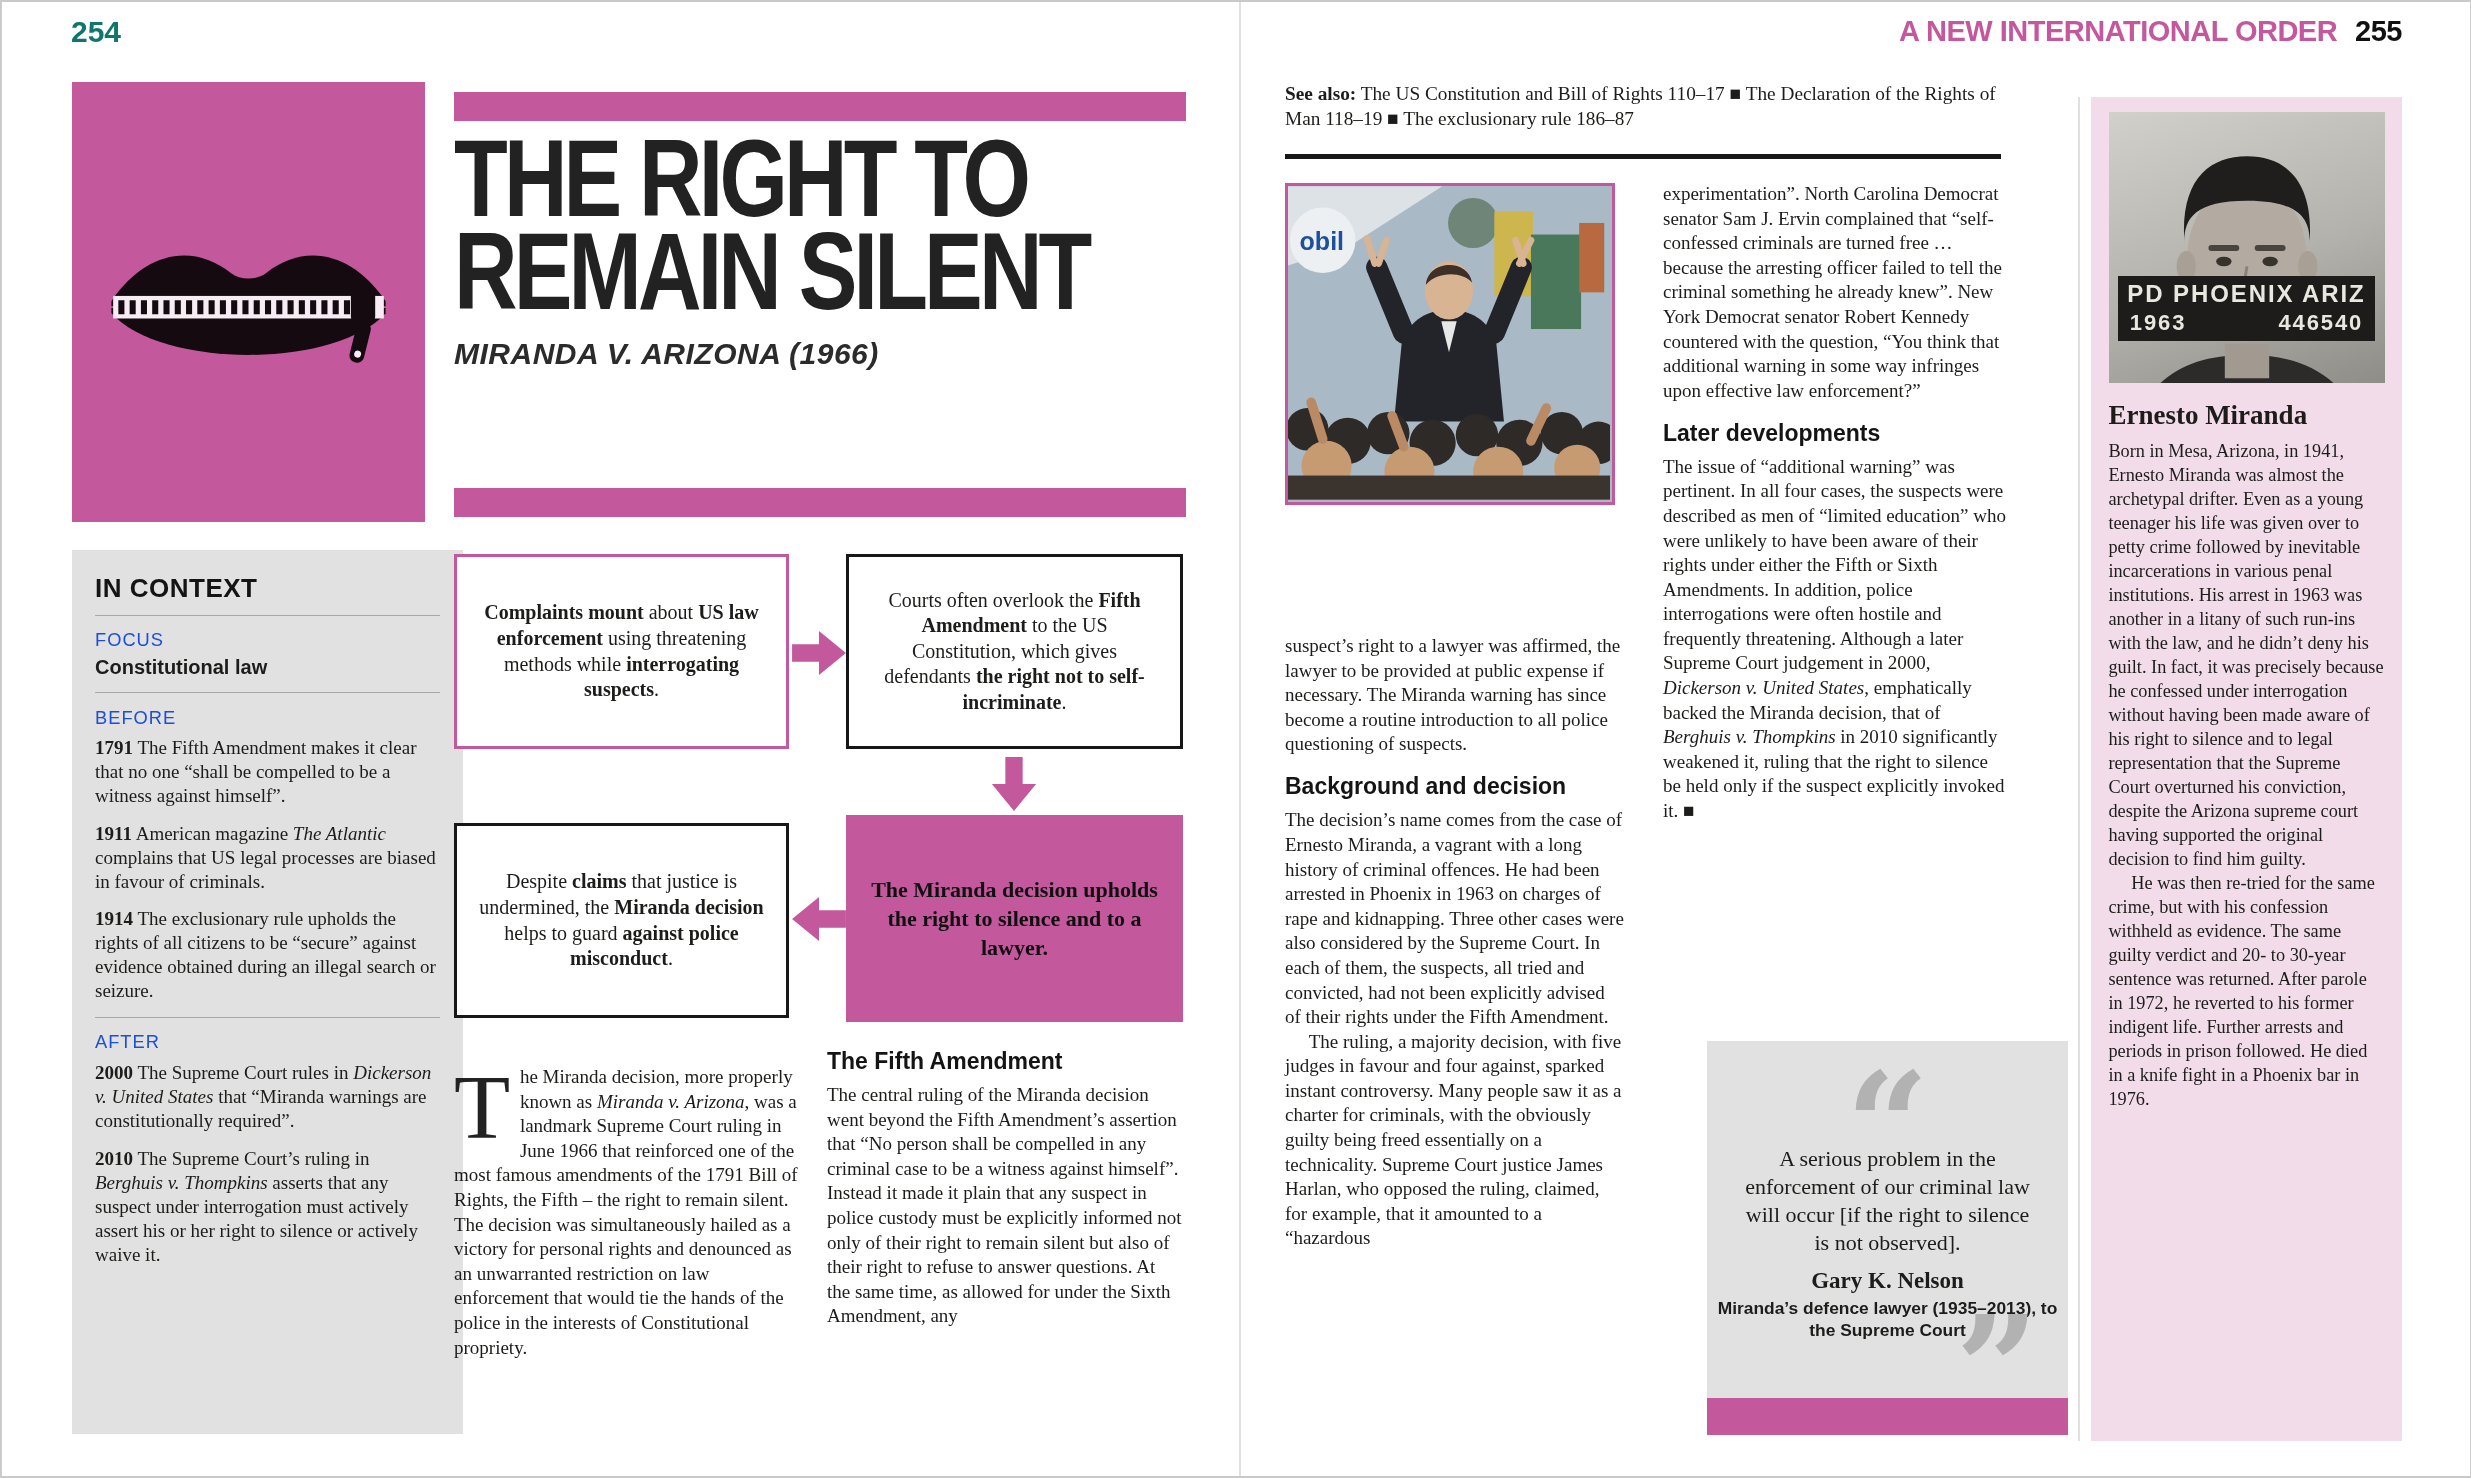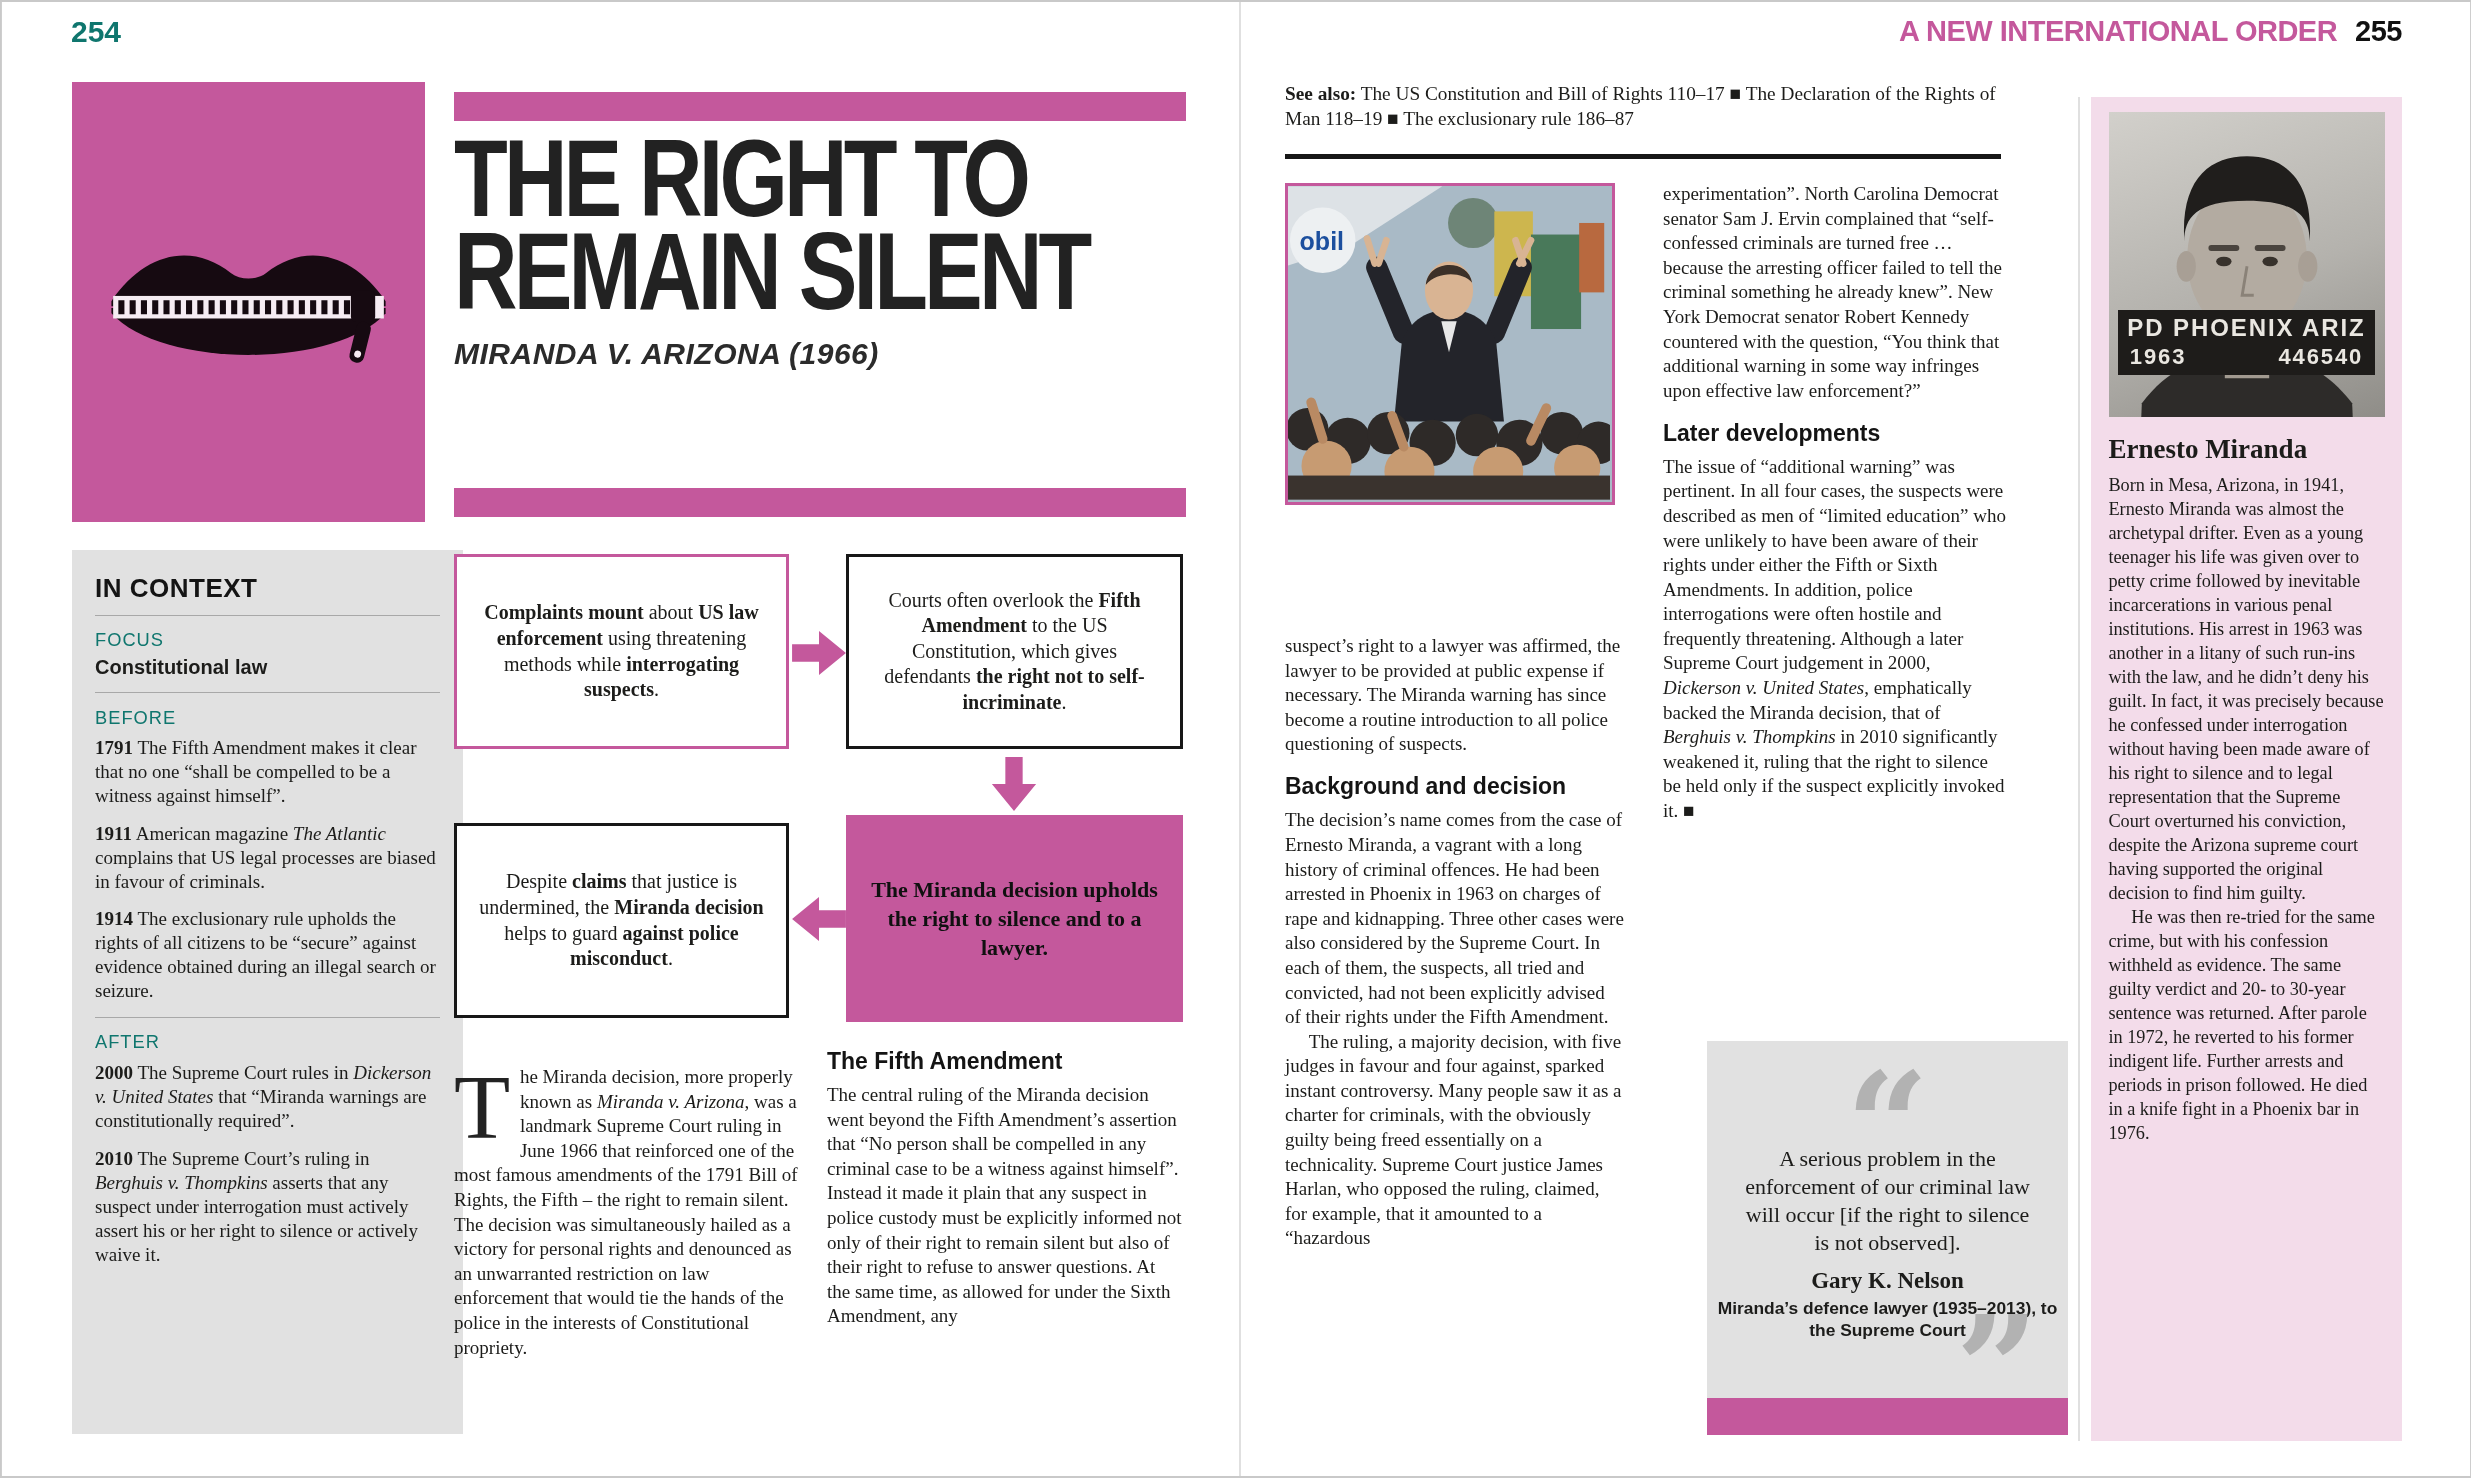--- a/index.html
+++ b/index.html
@@ -30,21 +30,21 @@
   }
   .subtitle{
     font:italic 700 30px/1 "Liberation Sans", sans-serif; color:#2b2b2b;
     margin-top:21px; letter-spacing:0.5px;
   }
 
   
   .context-box{ background:var(--panel); padding:25px 23px; overflow:hidden; }
   .ctx-h{ font:700 26px/1 "Liberation Sans", sans-serif; letter-spacing:0.5px; color:#141414; }
   .ctx-rule{ border:0; border-top:1.9px solid #a8a8a8; margin:13.5px 0; }
-  .ctx-label{ font:400 18.3px/1.2 "Liberation Sans", sans-serif; letter-spacing:1px; color:#0f766e; margin-bottom:3.9px; }
+  .ctx-label{ font:400 18.3px/1.2 "Liberation Sans", sans-serif; letter-spacing:1px; color:#1d4ed8; margin-bottom:3.9px; }
   .ctx-focus{ font:700 20px/1.2 "Liberation Sans", sans-serif; margin-bottom:3.9px; }
   .ctx-item{ font-size:19px; line-height:24px; margin:7.7px 0 13.5px; }
 
   
   .fcbox{
     position:absolute; display:flex; align-items:center; justify-content:center;
     text-align:center; padding:13.5px 21px; font-size:20px; line-height:25.6px; background:#fff;
   }
   .fc-pinkborder{ border:3.9px solid var(--pink); }
   .fc-blackborder{ border:3.9px solid #171717;justify-content:center; }
@@ -75,21 +75,21 @@
   .quote-box{ background:var(--panel); text-align:center; position:absolute; }
   .qmark{ font:700 145px/1 "DejaVu Serif", serif; color:#b2b2b2; height:89px; overflow:hidden; }
   .qmark.open{ text-align:center; margin-top:11.6px; }
   .qmark.close{ position:absolute; right:0; left:0; bottom:13.5px; text-align:right; padding-right:29px; }
   .qtext{ font-size:22px; line-height:28px; padding:0 29px; margin-top:3.9px; }
   .qauthor{ font:700 23px/1.2 "Liberation Serif", serif; margin-top:9.7px; }
   .qrole{ font:700 17.4px/22px "Liberation Sans", sans-serif; margin-top:1.9px; }
 
   
   .bio-box{ background:var(--lightpink); padding:15.4px 17.4px; overflow:hidden; }
-  .mugshot{ position:relative; width:276px; height:305px; margin:0 auto;
+  .mugshot{ position:relative; width:276px; height:271px; margin:0 auto;
     background:linear-gradient(160deg,#d2d0cb 0%, #b4b2ad 55%, #8f8d88 100%); overflow:hidden; }
   .placard{ position:absolute; left:9.7px; right:9.7px; bottom:42px; background:#1e1c1a; color:#eae7e1;
     font-family:"Liberation Sans", sans-serif; font-weight:700; padding:3.9px 7.7px 5.8px; }
   .placard .l1{ font-size:24px; line-height:1.15; text-align:center; letter-spacing:1.9px; }
   .placard .l2{ display:flex; justify-content:space-between; font-size:22px; letter-spacing:1.9px; padding:1.9px 3.9px 0; }
   .bio-h{ font:700 27px/1.2 "Liberation Serif", serif; margin:15.4px 0 7.7px; }
   .bio-text{ font-size:18.3px; line-height:24px; }
 </style>
 </head>
 <body>

